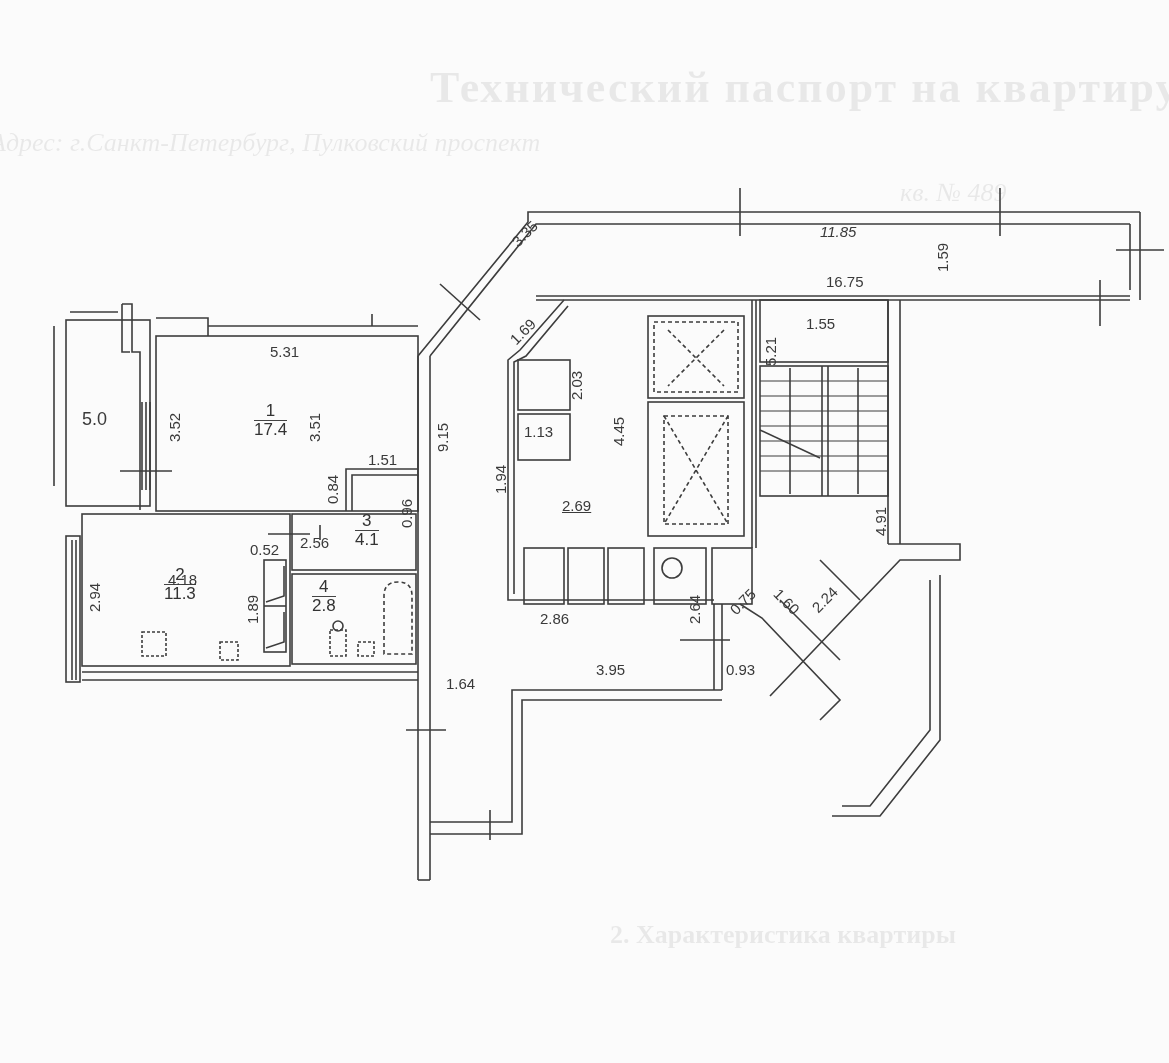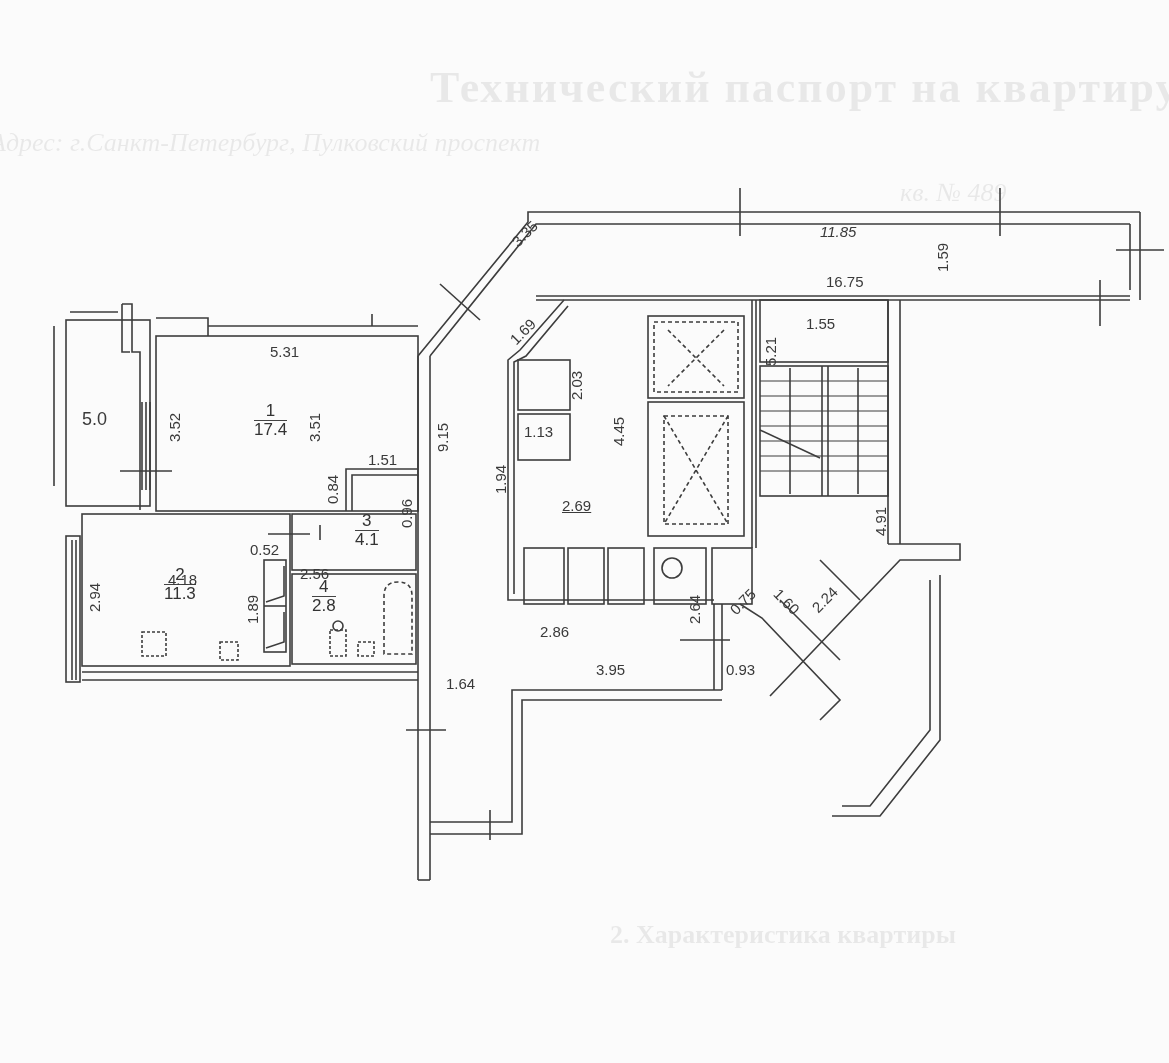--- a/index.html
+++ b/index.html
@@ -165,35 +165,35 @@
 <div class="dim" style="left:270px;top:344px;">5.31</div>
 <div class="dim rot" style="left:160px;top:420px;transform:rotate(-90deg);">3.52</div>
 <div class="dim rot" style="left:300px;top:420px;transform:rotate(-90deg);">3.51</div>
 <div class="dim" style="left:368px;top:452px;">1.51</div>
 <div class="dim rot" style="left:318px;top:482px;transform:rotate(-90deg);">0.84</div>
 <div class="dim rot" style="left:392px;top:506px;transform:rotate(-90deg);">0.96</div>
 <div class="dim" style="left:168px;top:524px;margin-top:48px;">4.18</div>
 <div class="dim rot" style="left:80px;top:590px;transform:rotate(-90deg);">2.94</div>
 <div class="dim" style="left:250px;top:542px;">0.52</div>
 <div class="dim rot" style="left:238px;top:602px;transform:rotate(-90deg);">1.89</div>
-<div class="dim" style="left:300px;top:566px;">2.56</div>
+<div class="dim" style="left:300px;top:535px;">2.56</div>
 <div class="dim rot" style="left:428px;top:430px;transform:rotate(-90deg);">9.15</div>
 <div class="dim" style="left:446px;top:676px;">1.64</div>
 <div class="dim rot" style="left:510px;top:226px;transform:rotate(-45deg);">3.35</div>
 <div class="dim" style="left:820px;top:224px;font-style:italic;">11.85</div>
 <div class="dim" style="left:826px;top:274px;">16.75</div>
 <div class="dim rot" style="left:928px;top:250px;transform:rotate(-90deg);">1.59</div>
 <div class="dim rot" style="left:508px;top:324px;transform:rotate(-45deg);">1.69</div>
 <div class="dim rot" style="left:562px;top:378px;transform:rotate(-90deg);">2.03</div>
 <div class="dim" style="left:524px;top:424px;text-align:right;">1.13</div>
 <div class="dim rot" style="left:486px;top:472px;transform:rotate(-90deg);">1.94</div>
 <div class="dim" style="left:562px;top:498px;text-decoration:underline;">2.69</div>
 <div class="dim rot" style="left:604px;top:424px;transform:rotate(-90deg);">4.45</div>
 <div class="dim" style="left:806px;top:316px;">1.55</div>
 <div class="dim rot" style="left:756px;top:344px;transform:rotate(-90deg);">5.21</div>
 <div class="dim rot" style="left:866px;top:514px;transform:rotate(-90deg);">4.91</div>
-<div class="dim" style="left:540px;top:624px;">2.86</div>
+<div class="dim" style="left:540px;top:611px;">2.86</div>
 <div class="dim rot" style="left:680px;top:602px;transform:rotate(-90deg);">2.64</div>
 <div class="dim" style="left:726px;top:662px;">0.93</div>
 <div class="dim" style="left:590px;top:662px;margin-left:6px;">3.95</div>
 <div class="dim rot" style="left:728px;top:594px;transform:rotate(-45deg);">0.75</div>
 <div class="dim rot" style="left:772px;top:594px;transform:rotate(45deg);">1.60</div>
 <div class="dim rot" style="left:810px;top:592px;transform:rotate(-45deg);">2.24</div>
 
 </body></html>

